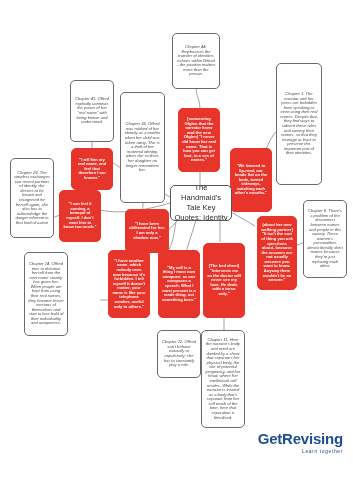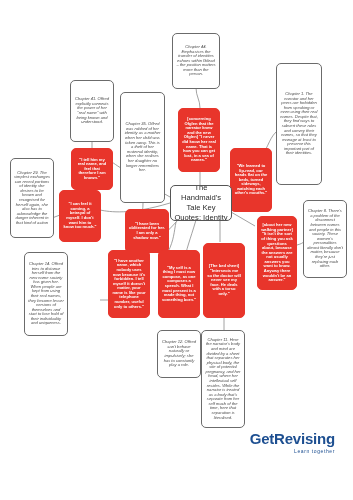--- a/index.html
+++ b/index.html
@@ -24,21 +24,21 @@
   .node-red{
     background:#e8352b;border:0.8px solid #e8352b;color:#ffffff;
     font-weight:bold;
   }
   .node-title{
     background:#ffffff;border:0.9px solid #555;color:#2b2b2b;
     font-style:normal;font-size:7.6px;line-height:1.3;
   }
   svg.links{position:absolute;left:0;top:0;width:353px;height:500px;pointer-events:none;}
   .brand{
-    position:absolute;right:18px;bottom:14px;text-align:right;
+    position:absolute;right:10px;bottom:14px;text-align:right;
   }
   .brand-main{
     font-size:15px;font-weight:bold;color:#1d4f91;letter-spacing:-0.2px;
     font-family:"Liberation Sans",sans-serif;
   }
   .brand-sub{
     font-size:5px;color:#1d4f91;letter-spacing:0.6px;margin-top:1px;
   }
 </style>
 </head>

